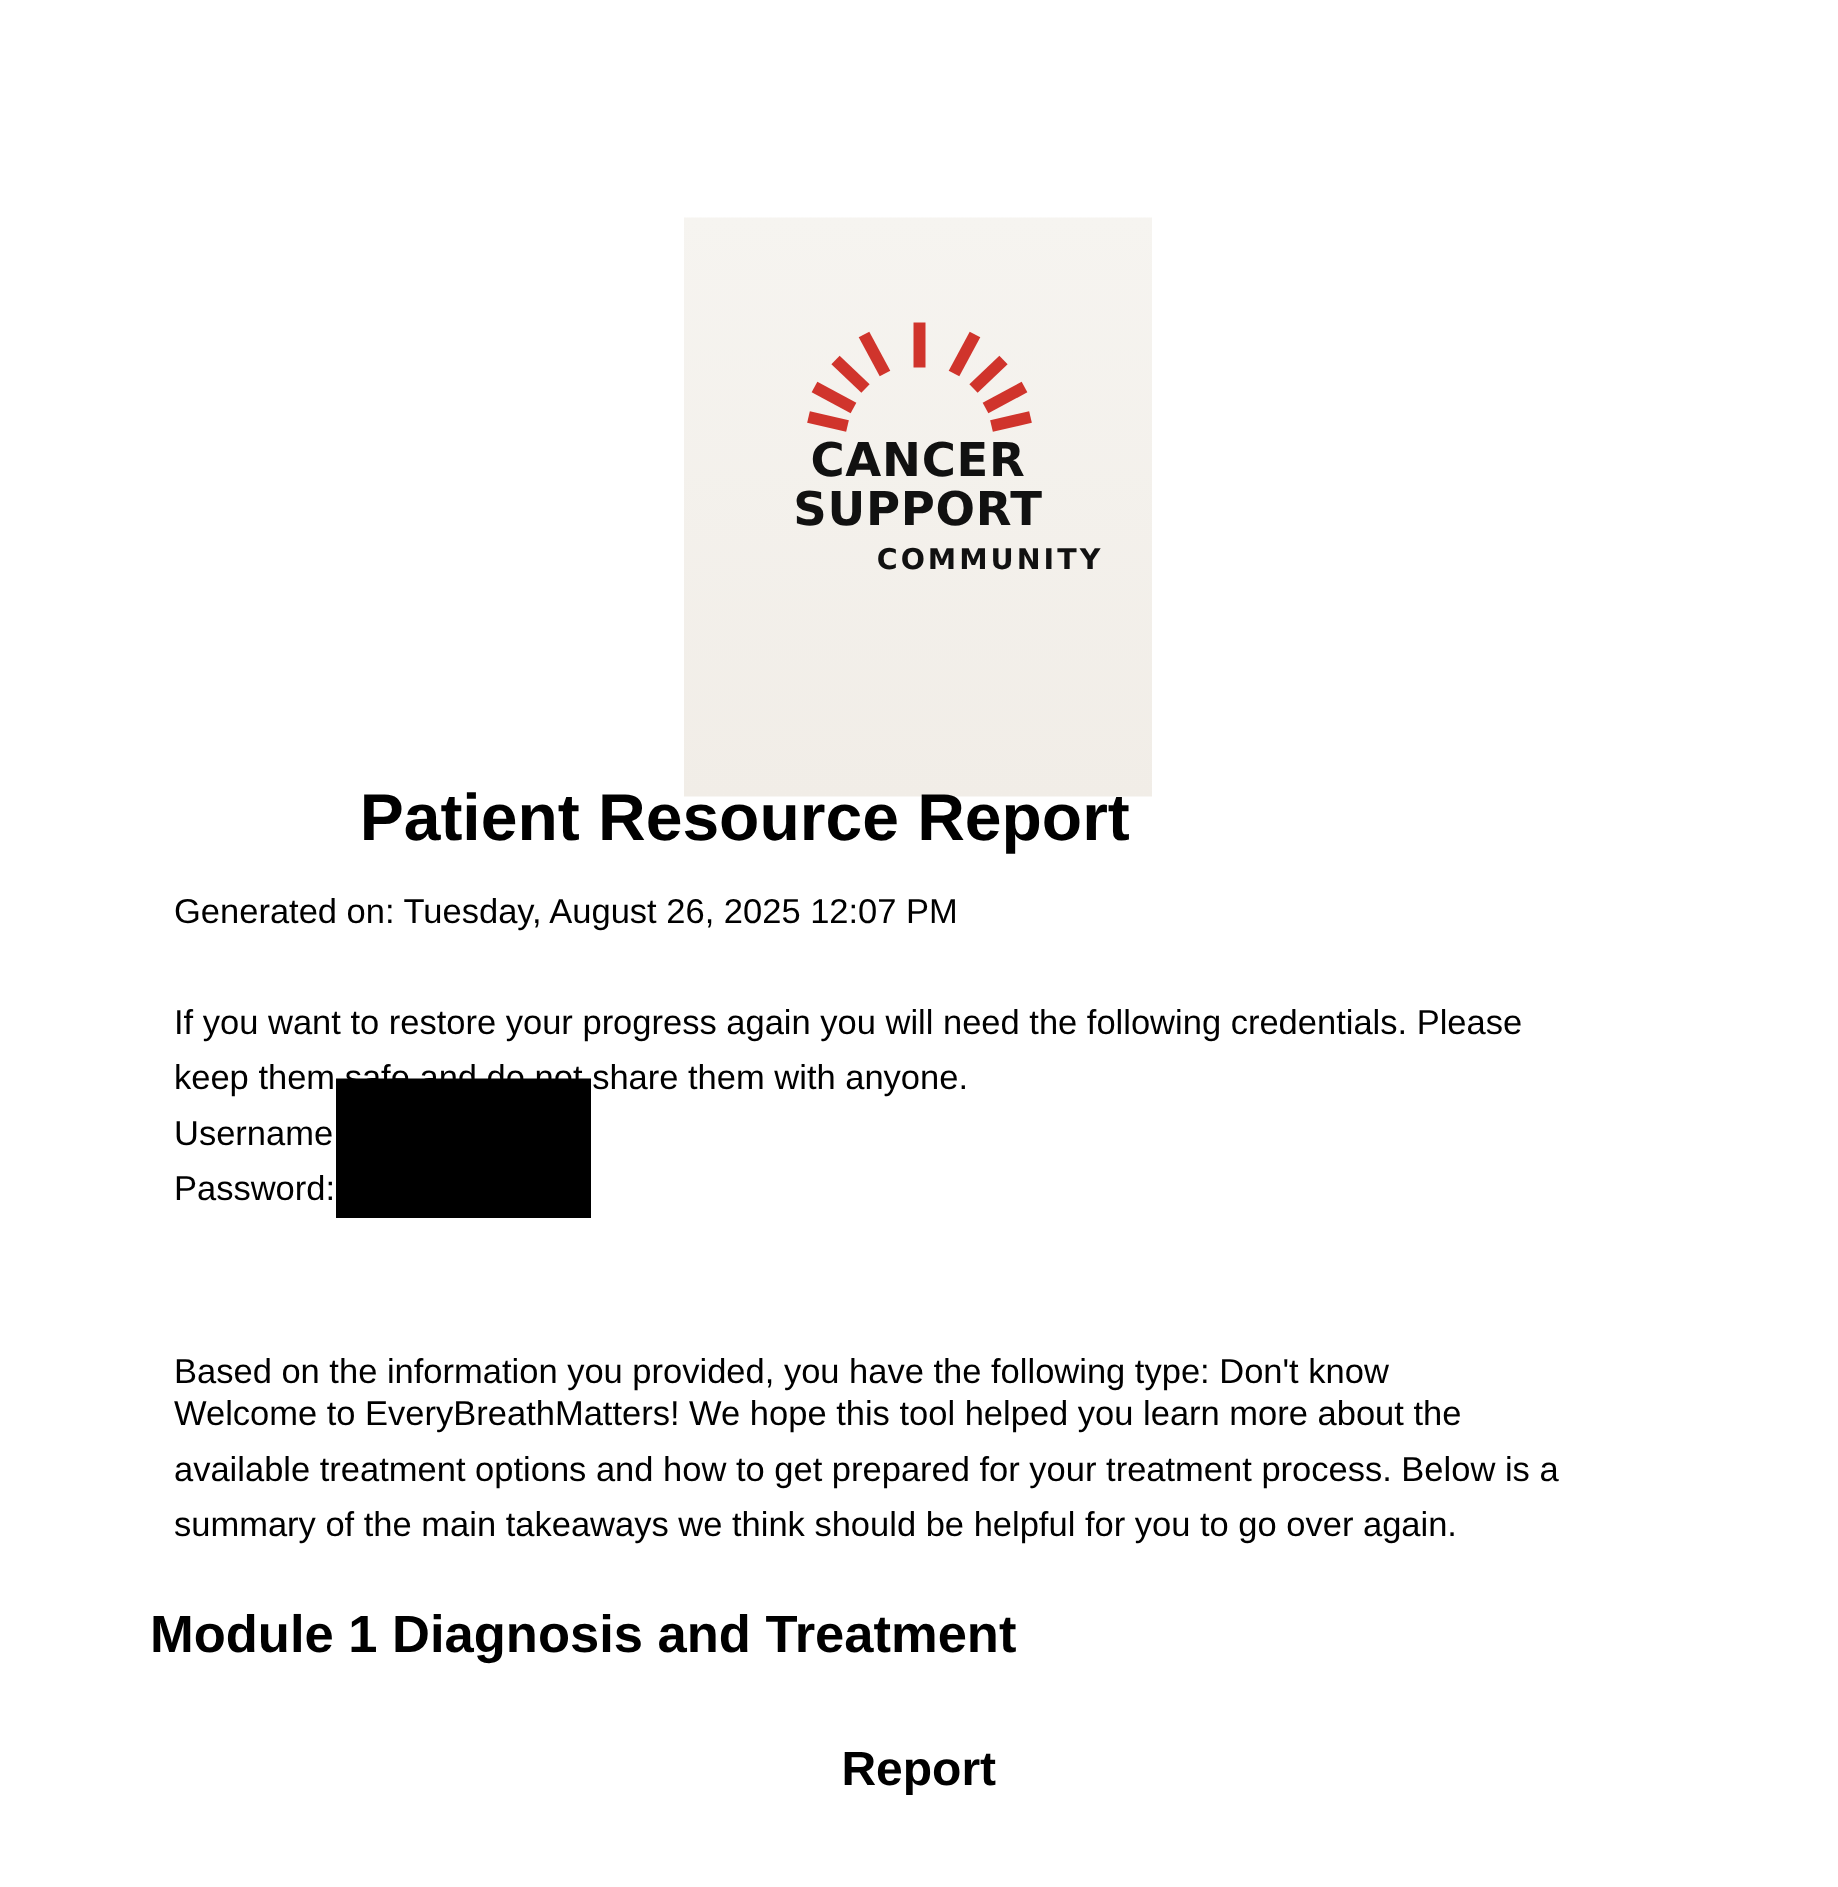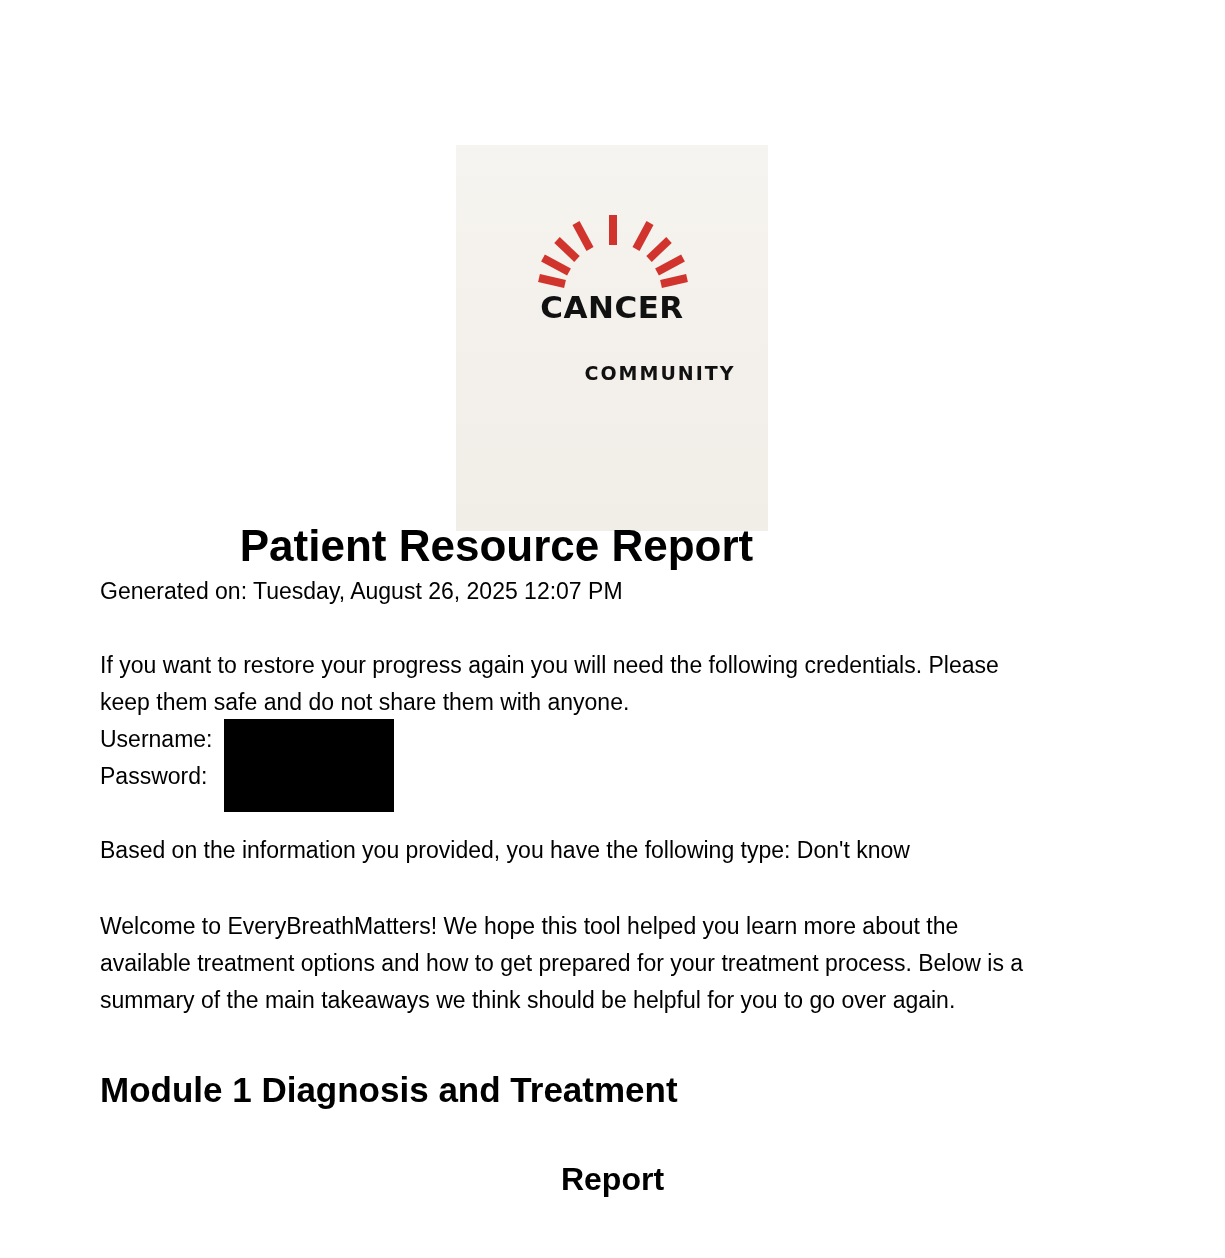--- a/index.html
+++ b/index.html
@@ -15,21 +15,21 @@
   .logo-text {
     position: absolute; left: 0; width: 312px; text-align: center;
     font-family: "DejaVu Sans", sans-serif; font-weight: bold; color: #111;
     letter-spacing: 0.5px;
   }
   .page-title {
     position: absolute; left: 0; width: 993px; top: 520px; text-align: center;
     font-size: 44px; font-weight: bold; margin: 0; line-height: 52px;
   }
   .line {
-    position: absolute; left: 100px; font-size: 23px; line-height: 28px; margin: 0;
+    position: absolute; left: 100px; font-size: 23px; line-height: 28px; margin: 16px;
     white-space: nowrap;
   }
   .redact {
     position: absolute; left: 224px; top: 719px; width: 170px; height: 93px; background: #000;
   }
   .h2 {
     position: absolute; left: 100px; top: 1068px; font-size: 35px; font-weight: bold; margin: 0; line-height: 44px;
   }
   .h3 {
     position: absolute; left: 0; width: 1225px; text-align: center; top: 1160px;
@@ -48,34 +48,35 @@
       <line x1="121" y1="114" x2="101" y2="95"></line>
       <line x1="134" y1="104" x2="120" y2="78"></line>
       <line x1="157" y1="100" x2="157" y2="70"></line>
       <line x1="180" y1="104" x2="194" y2="78"></line>
       <line x1="193" y1="114" x2="213" y2="95"></line>
       <line x1="201" y1="127" x2="227" y2="113"></line>
       <line x1="205" y1="139" x2="231" y2="133"></line>
     </g>
   </svg>
   <div class="logo-text" style="top:145px;font-size:31px;line-height:34px;">CANCER</div>
+  <div class="logo-text" style="top:178px;font-size:31px;line-height:34px;">SUPPORT</div>
   <div class="logo-text" style="top:216px;font-size:19px;line-height:24px;letter-spacing:2px;padding-left:48px;">COMMUNITY</div>
 </div>
 
 <h1 class="page-title">Patient Resource Report</h1>
 
 <p class="line" style="top:577px;">Generated on: Tuesday, August 26, 2025 12:07 PM</p>
 
 <p class="line" style="top:651px;">If you want to restore your progress again you will need the following credentials. Please</p>
 <p class="line" style="top:688px;">keep them safe and do not share them with anyone.</p>
 <p class="line" style="top:725px;text-align:right;">Username:</p>
 <p class="line" style="top:762px;">Password:</p>
 <div class="redact"></div>
 
-<p class="line" style="top:836px;">Based on the information you provided, you have the following type: Don't know</p>
+<p class="line" style="top:884px;">Based on the information you provided, you have the following type: Don't know</p>
 
 <p class="line" style="top:912px;">Welcome to EveryBreathMatters! We hope this tool helped you learn more about the</p>
 <p class="line" style="top:949px;">available treatment options and how to get prepared for your treatment process. Below is a</p>
 <p class="line" style="top:986px;">summary of the main takeaways we think should be helpful for you to go over again.</p>
 
 <h2 class="h2">Module 1 Diagnosis and Treatment</h2>
 
 <h3 class="h3">Report</h3>
 
 </body></html>

